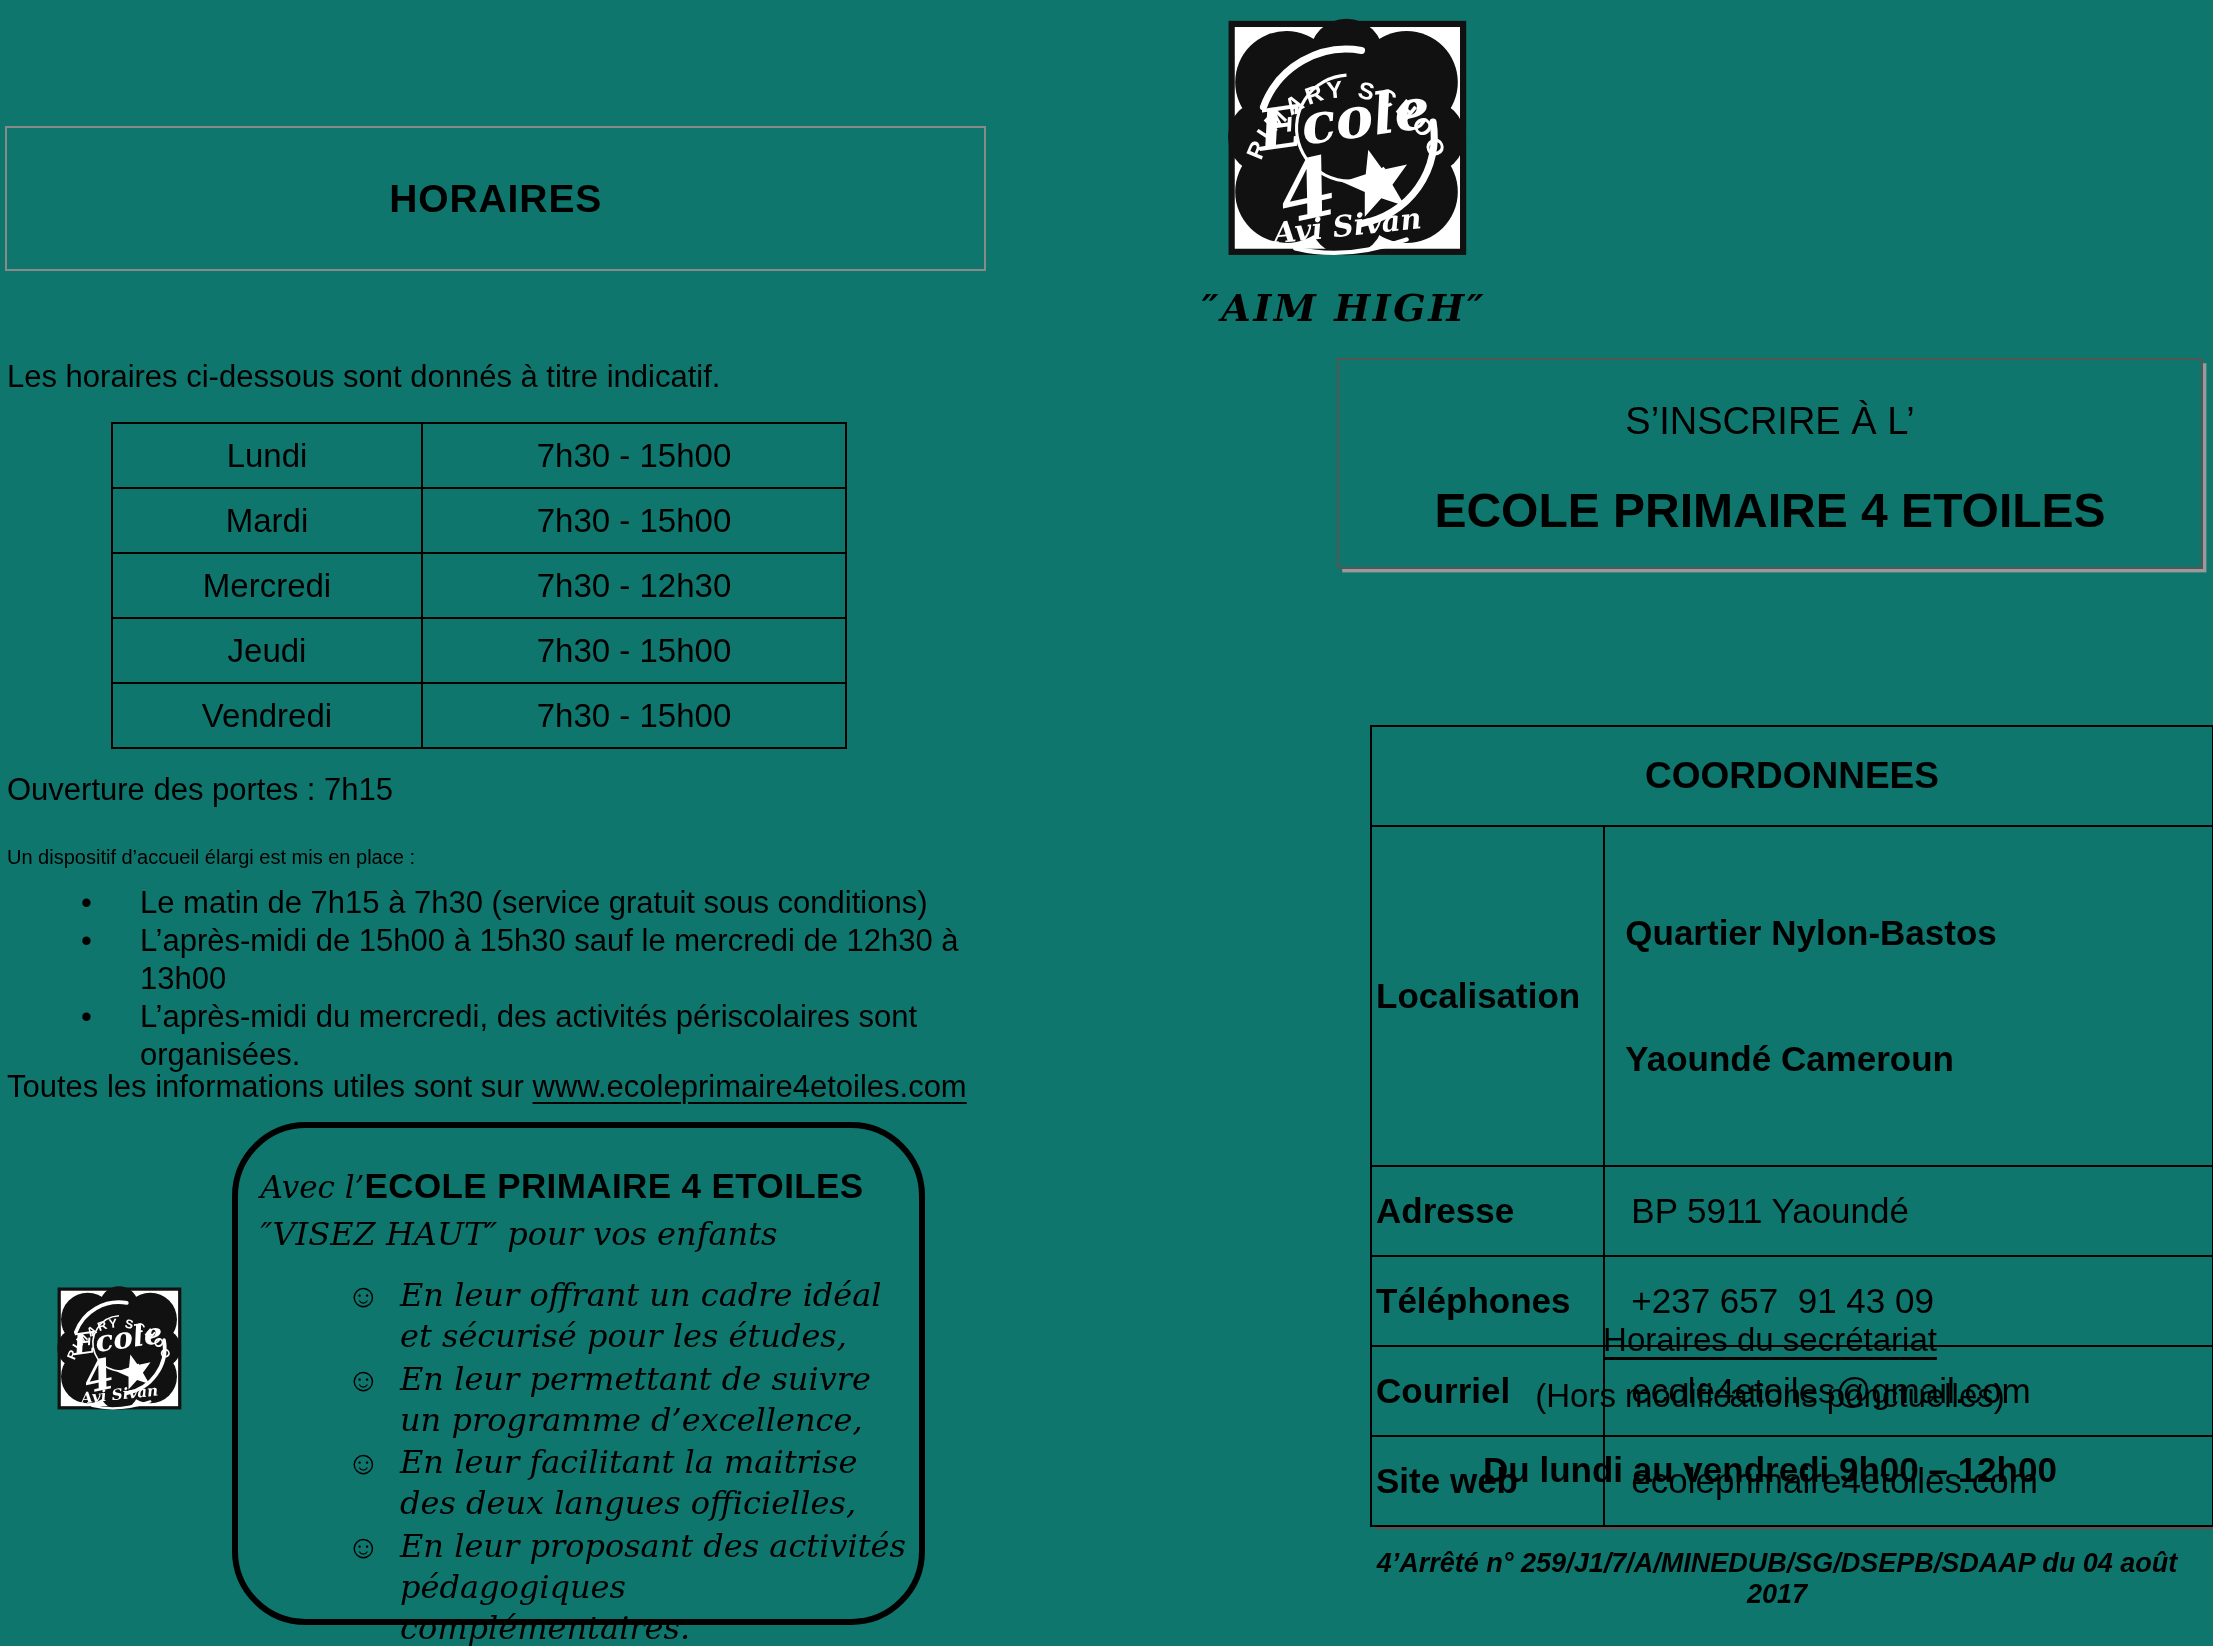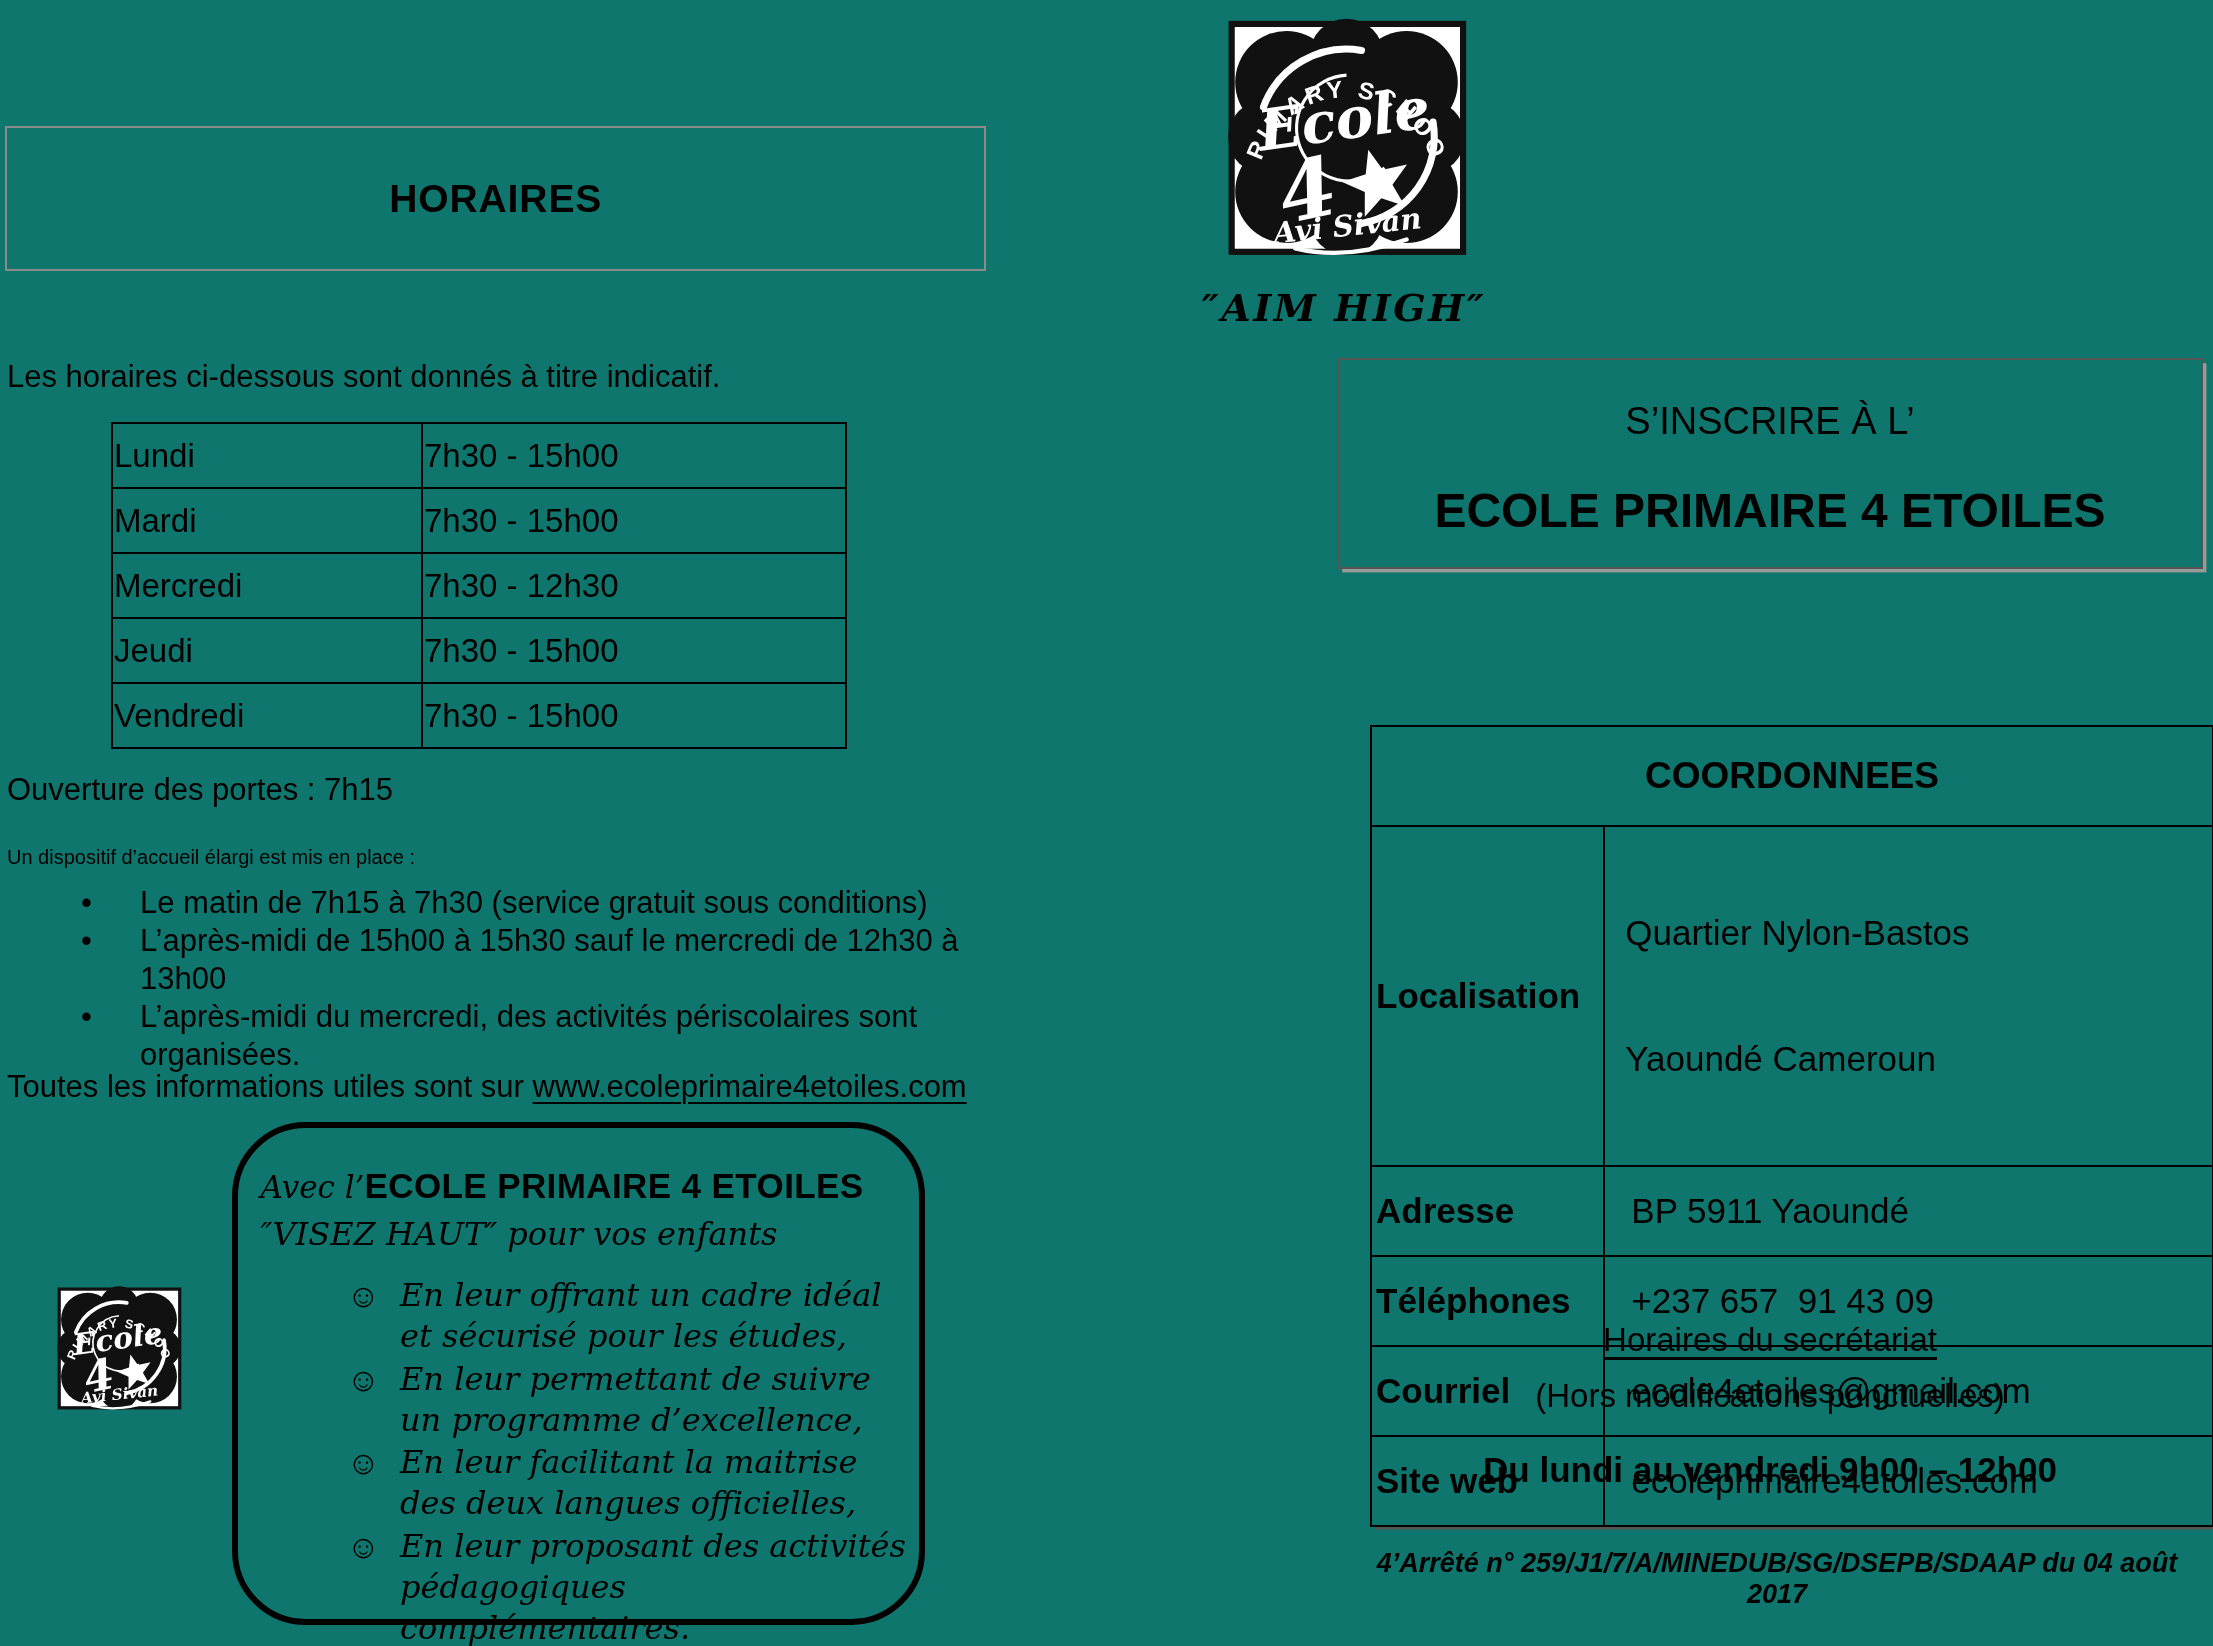--- a/index.html
+++ b/index.html
@@ -8,21 +8,21 @@
   .abs{position:absolute;}
 
   
   #horaires-box{left:5.2px;top:126px;width:981px;height:145px;border:2.6px solid #8a8a8a;
                 display:flex;align-items:center;justify-content:center;box-sizing:border-box;}
   #horaires-title{font-weight:bold;font-size:39px;letter-spacing:0.9px;}
 
   #intro-line{left:7px;top:359px;font-size:31px;}
 
   #schedule-table{left:111px;top:422px;border-collapse:collapse;}
-  #schedule-table td{border:2.6px solid #000;vertical-align:middle;
+  #schedule-table td{border:2.6px solid #000;text-align:center;vertical-align:middle;
                      font-size:33px;height:61px;}
   #schedule-table td.day-cell{width:306px;}
   #schedule-table td.hours-cell{width:420px;}
 
   #doors-line{left:7px;top:772px;font-size:31px;}
   #dispositif-line{left:7px;top:846px;font-size:20px;}
 
   #bullet-list{left:69px;top:884px;width:943px;}
   .b-item{display:flex;align-items:flex-start;}
   .b-dot{width:59px;font-size:31px;line-height:38px;text-align:left;padding-left:12px;}
@@ -56,21 +56,21 @@
   #inscrire-line1{margin-top:40px;font-size:38px;}
   #inscrire-line2{margin-top:40px;font-size:48px;font-weight:bold;}
 
   #coord-table{left:1370px;top:725px;border-collapse:collapse;box-shadow:4.3px 3.5px 0 -0.9px #555;}
   #coord-table th,#coord-table td{border:2.6px solid #000;}
   #coord-table th{height:96px;font-size:37px;font-weight:bold;text-align:center;vertical-align:middle;}
   .coord-label{width:228px;height:86px;font-size:35px;font-weight:bold;
                text-align:left;vertical-align:middle;padding-left:4px;}
   .coord-value{width:593px;font-size:35px;text-align:left;vertical-align:middle;
                padding-left:26px;white-space:pre-wrap;line-height:42px;}
-  .coord-value.bold{font-weight:normal;padding-left:20px;}
+  .coord-value.bold{font-weight:bold;padding-left:20px;}
 
   #secretariat{left:1337px;top:1321px;width:866px;text-align:center;}
   #sec-title{font-size:33px;text-decoration:underline;text-underline-offset:6px;text-decoration-thickness:2.6px;}
   #sec-sub{font-size:33px;margin-top:18px;}
   #sec-hours{font-size:35px;font-weight:bold;margin-top:35px;}
 
   #footnote{left:1349px;top:1548px;width:856px;text-align:center;
             font-size:27px;font-weight:bold;font-style:italic;}
 
   

